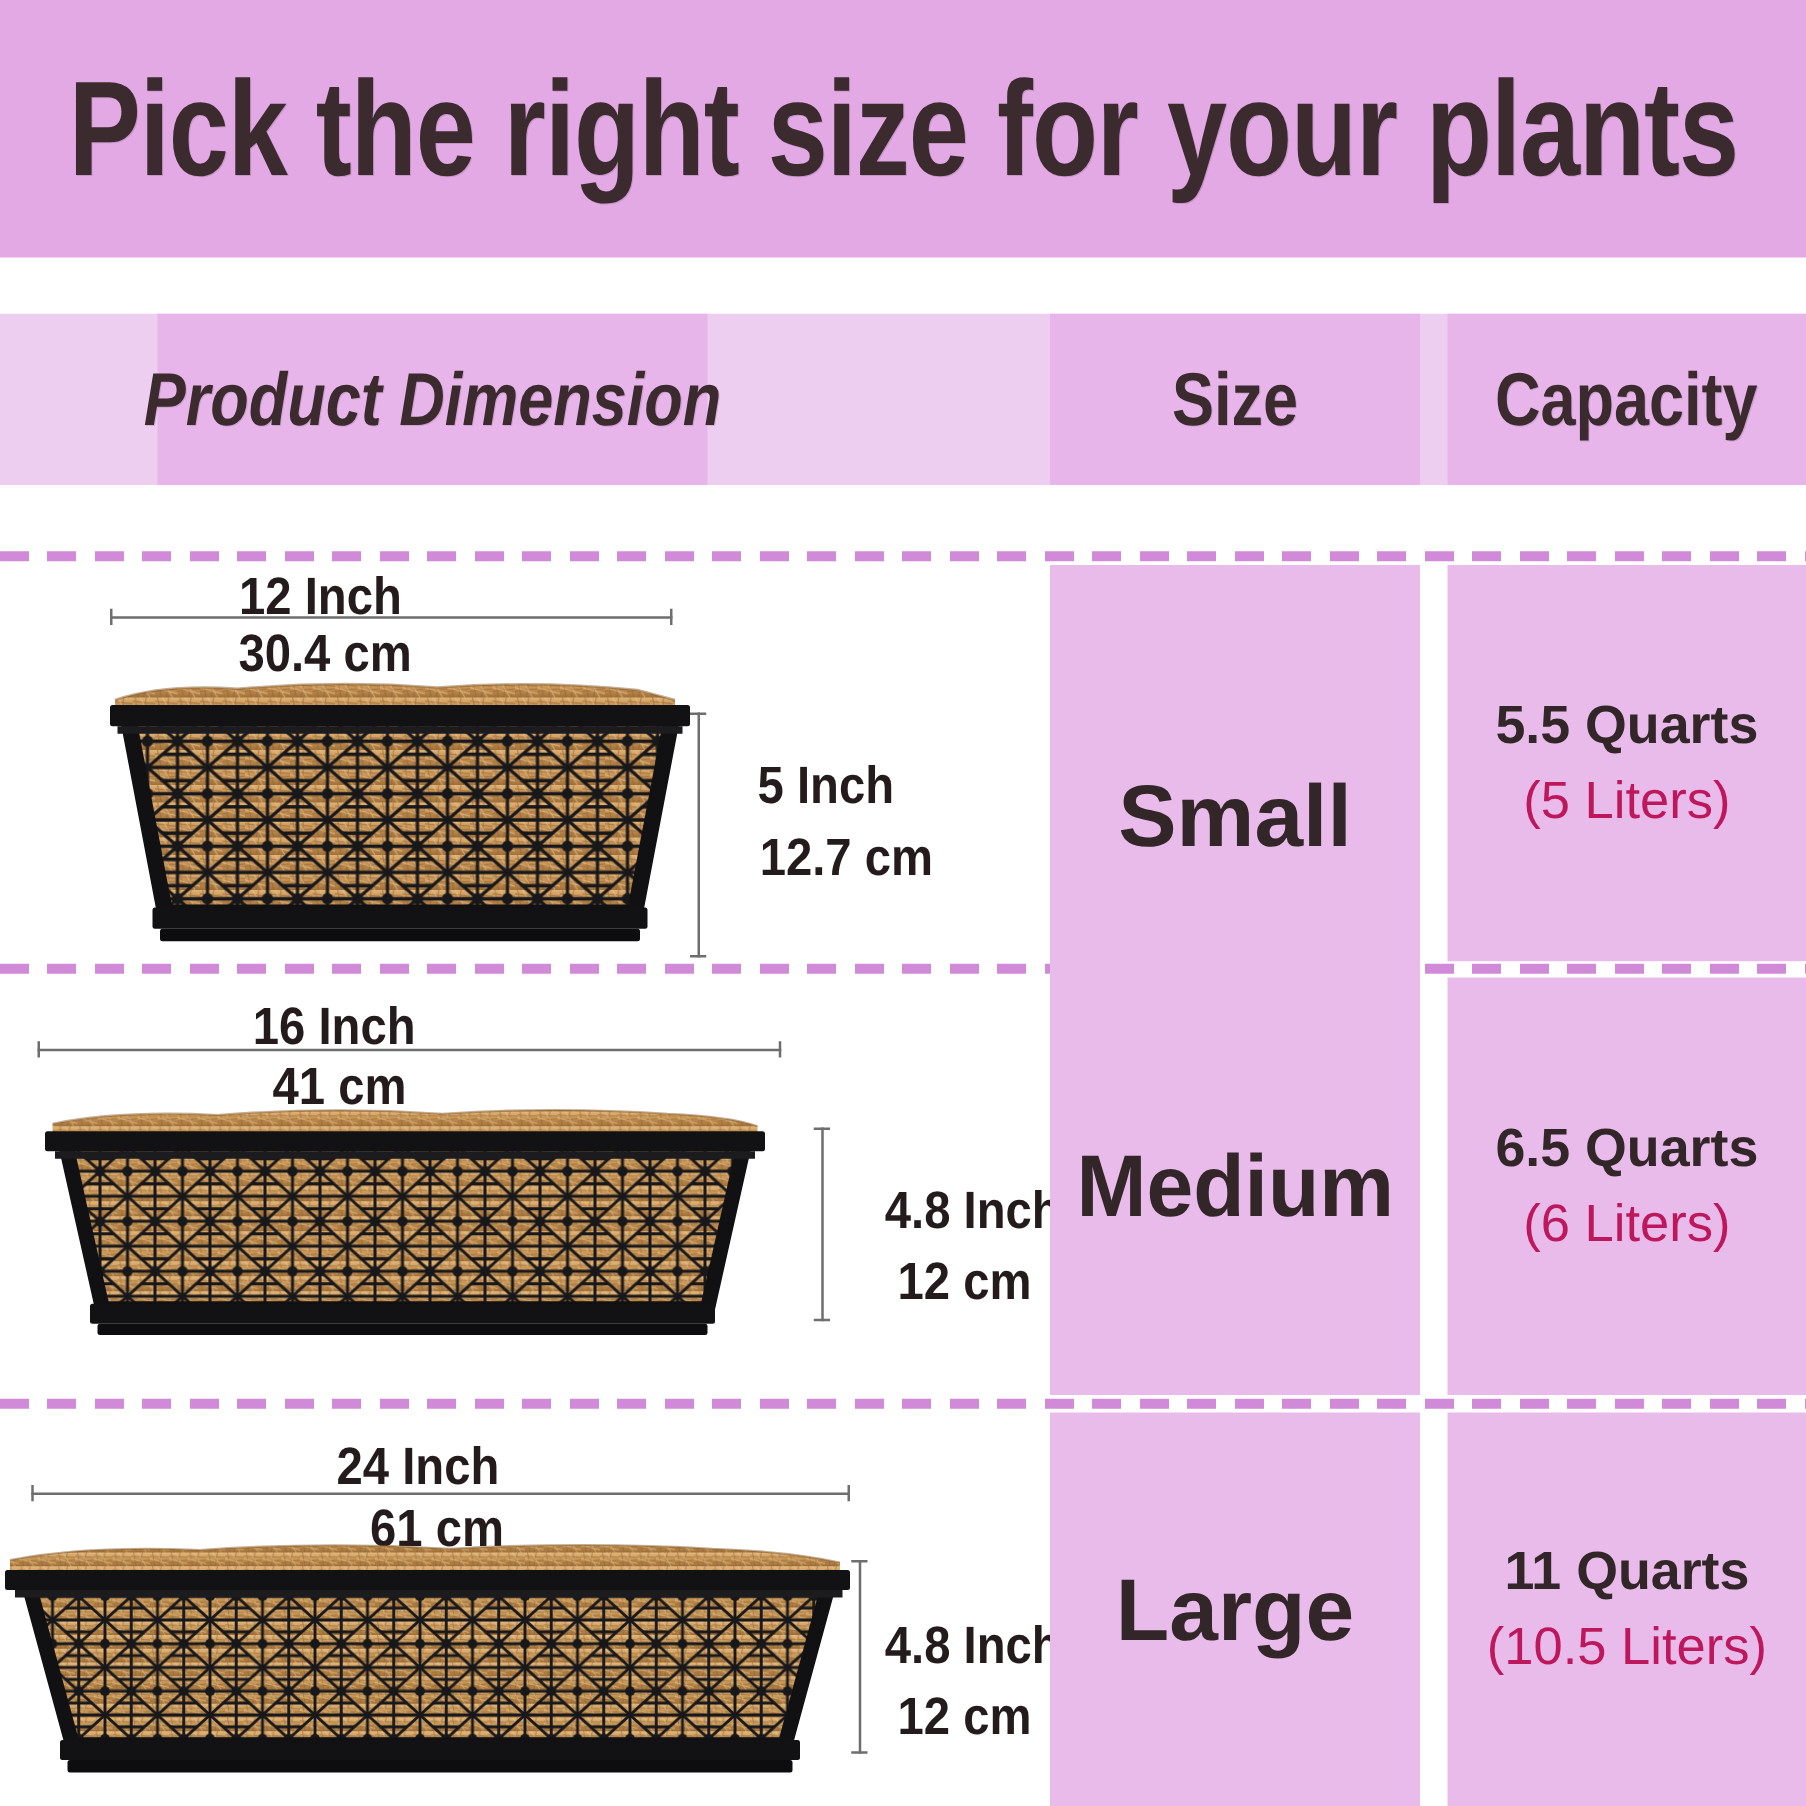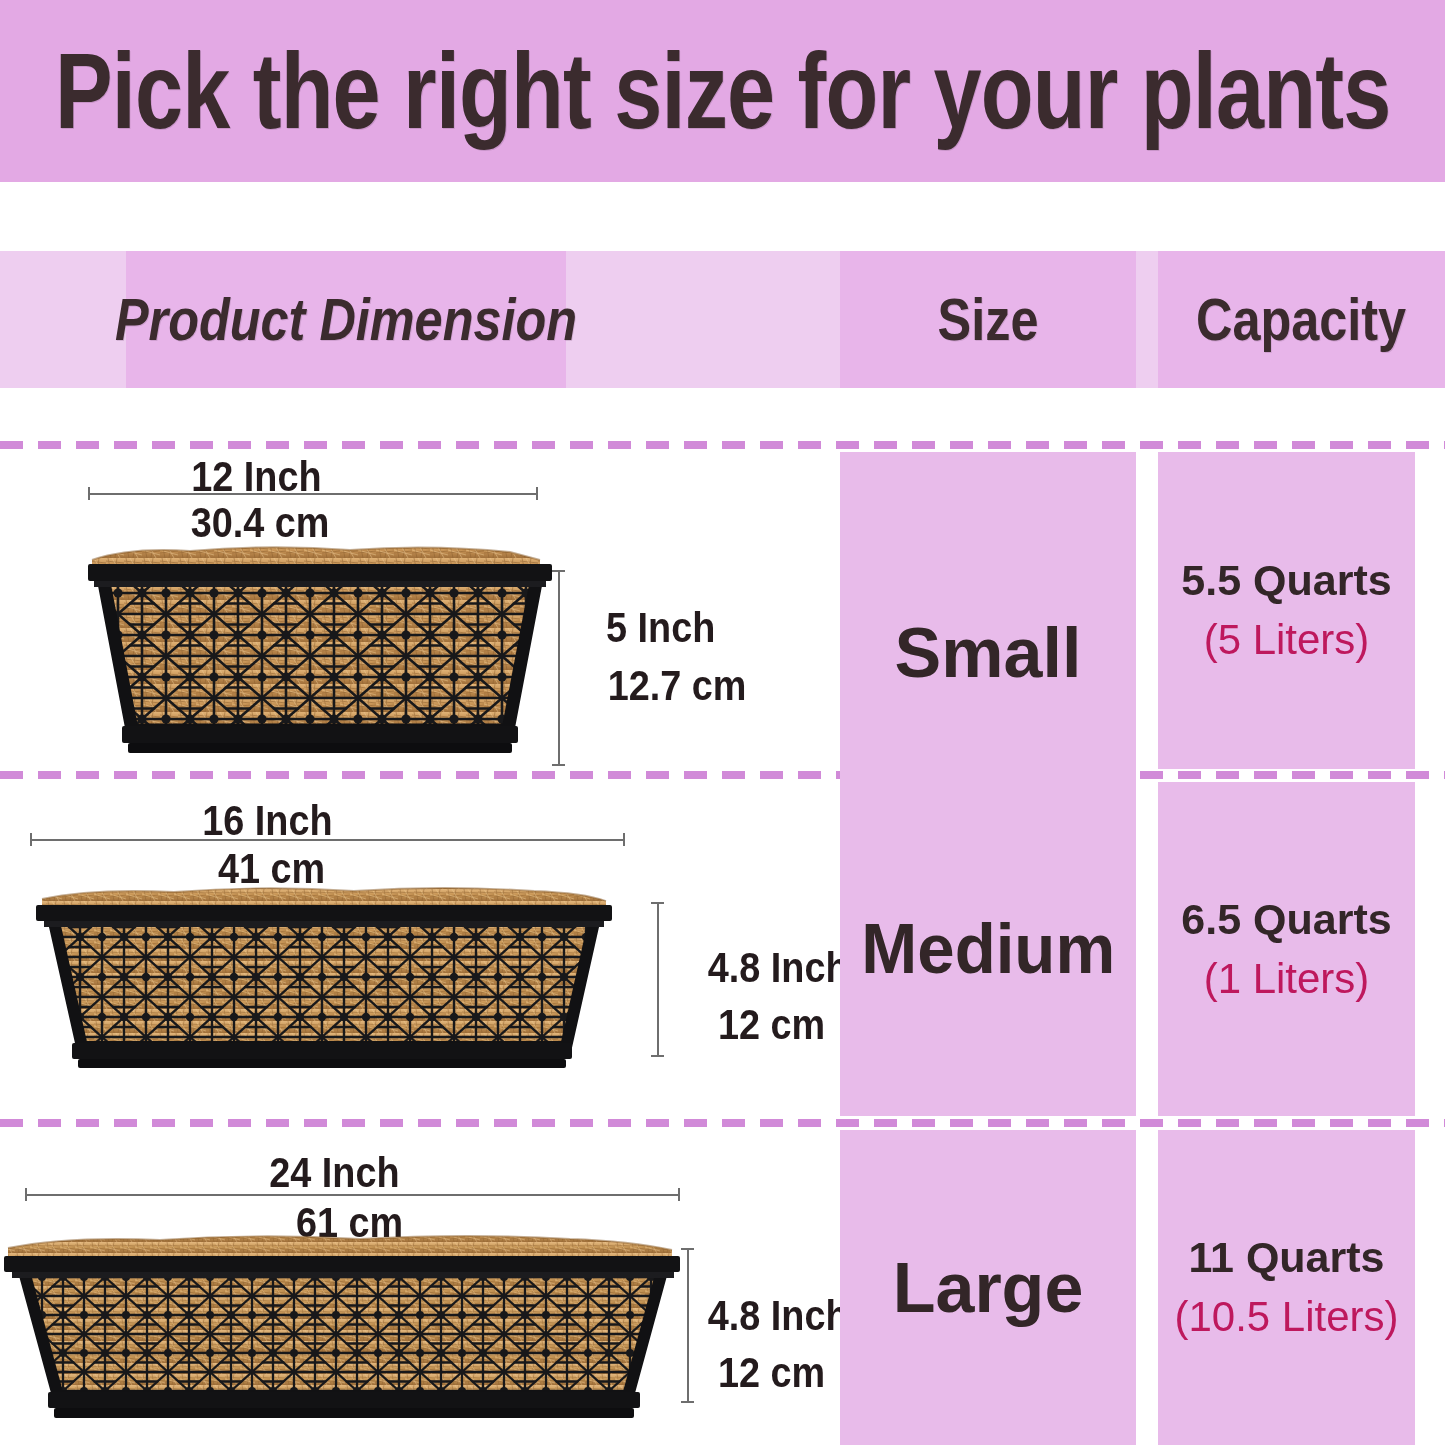--- a/index.html
+++ b/index.html
@@ -15,21 +15,21 @@
     font-family: "Liberation Sans", sans-serif;
     -webkit-font-smoothing: antialiased;
   }
 
   
   .title-banner {
     position: absolute;
     left: 0;
     top: 0;
     width: 1445px;
-    height: 182px;
+    height: 206px;
     background: #e3a9e4;
     display: flex;
     align-items: center;
     justify-content: center;
   }
   .title-text {
     font-family: "Liberation Sans Narrow", "Liberation Sans", sans-serif;
     font-weight: bold;
     font-size: 108px;
     line-height: 1;
@@ -94,21 +94,21 @@
   
   .cell {
     position: absolute;
     background: #e8bbea;
     display: flex;
     flex-direction: column;
     align-items: center;
     justify-content: center;
   }
   .cell-size { left: 840px;  width: 296px; }
-  .cell-cap  { left: 1158px; width: 257px; gap: 12px; }
+  .cell-cap  { left: 1158px; width: 287px; gap: 12px; }
 
   #cell-size-small { top: 452px;  height: 402px; }
   #cell-cap-small  { top: 452px;  height: 317px; }
   #cell-size-med   { top: 782px;  height: 334px; }
   #cell-cap-med    { top: 782px;  height: 334px; }
   #cell-size-large { top: 1130px; height: 315px; }
   #cell-cap-large  { top: 1130px; height: 315px; }
 
   .size-label {
     font-family: "Liberation Sans", sans-serif;
@@ -350,21 +350,21 @@
       <rect x="64" y="182" width="488" height="9" rx="2" fill="#0d0d0f"></rect>
     </svg>
   </div>
 </div>
 
 <div class="cell cell-size" id="cell-size-med">
   <span class="size-label narrow">Medium</span>
 </div>
 <div class="cell cell-cap" id="cell-cap-med">
   <span class="cap-main">6.5 Quarts</span>
-  <span class="cap-sub">(1 Liters)</span>
+  <span class="cap-sub">(6 Liters)</span>
 </div>
 
 <div class="product-area" id="prod-large">
 
   <div class="dim-text dim-w" style="left:262px; top:22px;">24  Inch</div>
 
   <div class="dim-line-h" style="left:25px; top:64px; width:655px;"></div>
 
   <div class="dim-text dim-w" style="left:290px; top:72px;">61 cm</div>
 

